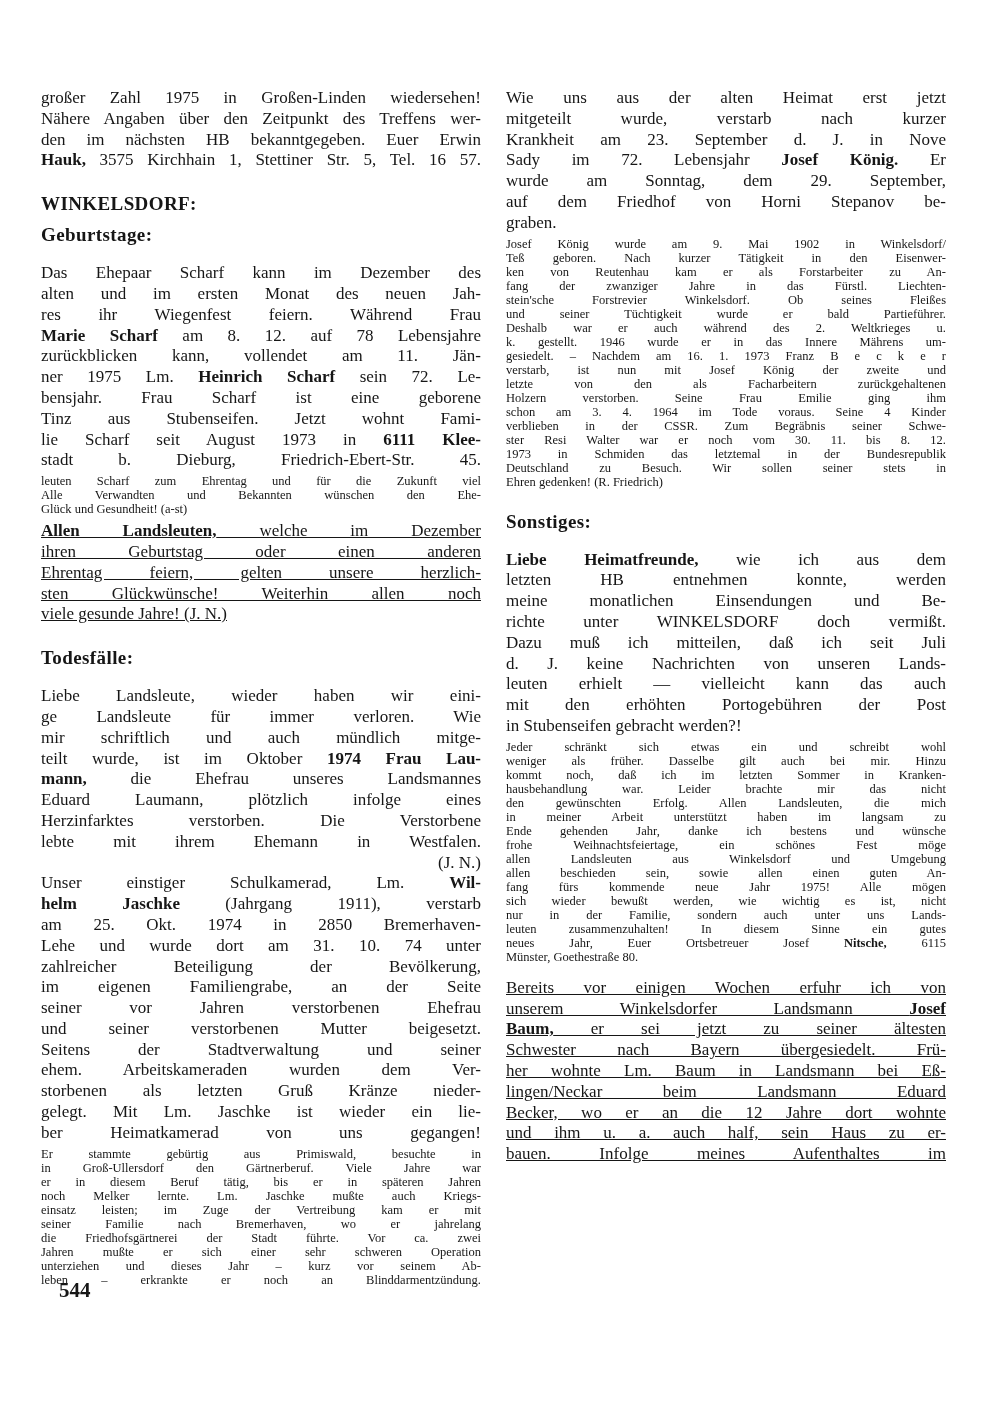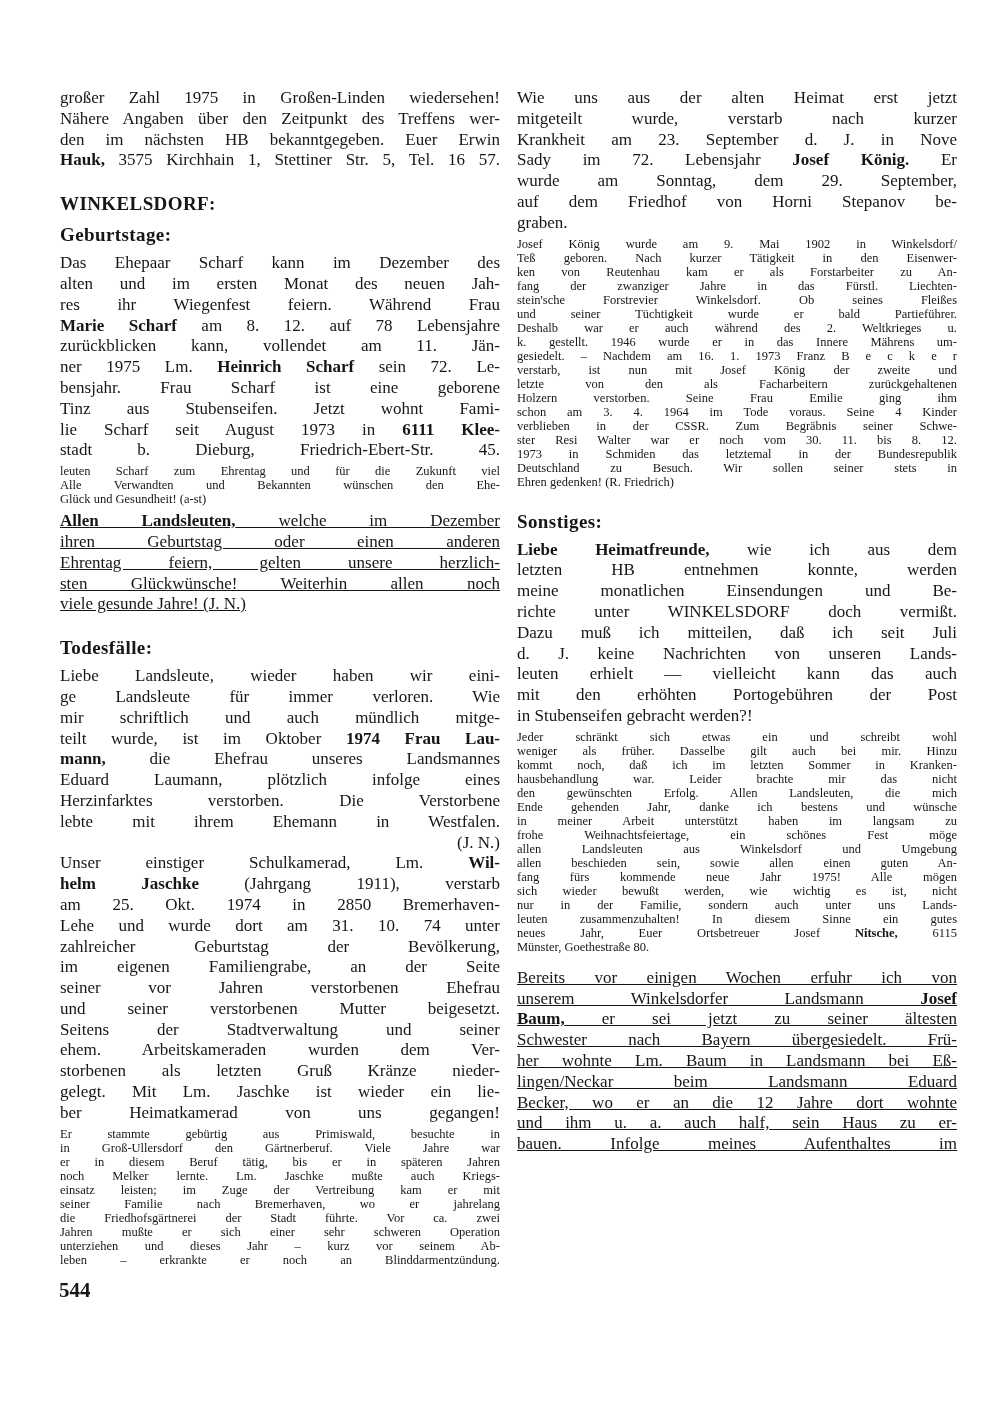--- a/index.html
+++ b/index.html
@@ -14,38 +14,38 @@
     height: 1413px;
     margin: 0 auto;
     background: #ffffff;
     color: #161616;
     font-family: "Liberation Serif", "DejaVu Serif", serif;
     overflow: hidden;
   }
   .cols {
     position: absolute;
     top: 88px;
-    left: 60px;
+    left: 41px;
     display: flex;
-    gap: 17px;
+    gap: 25px;
   }
   .col {
     width: 440px;
   }
   .col > :first-child { margin-top: 0 !important; }
 
   .heading {
     font-size: 19px;
     font-weight: 700;
     line-height: 25px;
     margin-top: 20px;
     letter-spacing: 0.4px;
   }
   .heading + .heading { margin-top: 6px; }
-  .heading + .para { margin-top: 6px; }
+  .heading + .para { margin-top: 16px; }
 
   .para { margin-top: 0; }
   .para.normal {
     font-size: 17px;
     line-height: 20.8px;
   }
   .para.small {
     font-size: 12.5px;
     line-height: 14px;
     font-weight: 500;
@@ -121,21 +121,21 @@
           <div class="line">Eduard Laumann, plötzlich infolge eines</div>
           <div class="line">Herzinfarktes verstorben. Die Verstorbene</div>
           <div class="line">lebte mit ihrem Ehemann in Westfalen.</div>
           <div class="line last-right">(J. N.)</div>
         </div>
         <div class="para normal">
           <div class="line">Unser einstiger Schulkamerad, Lm. <b>Wil-</b></div>
           <div class="line"><b>helm Jaschke</b> (Jahrgang 1911), verstarb</div>
           <div class="line">am 25. Okt. 1974 in 2850 Bremerhaven-</div>
           <div class="line">Lehe und wurde dort am 31. 10. 74 unter</div>
-          <div class="line">zahlreicher Geburtstag der Bevölkerung,</div>
+          <div class="line">zahlreicher Beteiligung der Bevölkerung,</div>
           <div class="line">im eigenen Familiengrabe, an der Seite</div>
           <div class="line">seiner vor Jahren verstorbenen Ehefrau</div>
           <div class="line">und seiner verstorbenen Mutter beigesetzt.</div>
           <div class="line">Seitens der Stadtverwaltung und seiner</div>
           <div class="line">ehem. Arbeitskameraden wurden dem Ver-</div>
           <div class="line">storbenen als letzten Gruß Kränze nieder-</div>
           <div class="line">gelegt. Mit Lm. Jaschke ist wieder ein lie-</div>
           <div class="line last-justify">ber Heimatkamerad von uns gegangen!</div>
         </div>
         <div class="para small">
@@ -192,22 +192,22 @@
           <div class="line">leuten erhielt — vielleicht kann das auch</div>
           <div class="line">mit den erhöhten Portogebühren der Post</div>
           <div class="line last-left">in Stubenseifen gebracht werden?!</div>
         </div>
         <div class="para small">
           <div class="line">Jeder schränkt sich etwas ein und schreibt wohl</div>
           <div class="line">weniger als früher. Dasselbe gilt auch bei mir. Hinzu</div>
           <div class="line">kommt noch, daß ich im letzten Sommer in Kranken-</div>
           <div class="line">hausbehandlung war. Leider brachte mir das nicht</div>
           <div class="line">den gewünschten Erfolg. Allen Landsleuten, die mich</div>
+          <div class="line">in meiner Arbeit unterstützt haben im langsam zu</div>
           <div class="line">Ende gehenden Jahr, danke ich bestens und wünsche</div>
-          <div class="line">in meiner Arbeit unterstützt haben im langsam zu</div>
           <div class="line">frohe Weihnachtsfeiertage, ein schönes Fest möge</div>
           <div class="line">allen Landsleuten aus Winkelsdorf und Umgebung</div>
           <div class="line">allen beschieden sein, sowie allen einen guten An-</div>
           <div class="line">fang fürs kommende neue Jahr 1975! Alle mögen</div>
           <div class="line">sich wieder bewußt werden, wie wichtig es ist, nicht</div>
           <div class="line">nur in der Familie, sondern auch unter uns Lands-</div>
           <div class="line">leuten zusammenzuhalten! In diesem Sinne ein gutes</div>
           <div class="line">neues Jahr, Euer Ortsbetreuer Josef <b>Nitsche,</b> 6115</div>
           <div class="line last-left">Münster, Goethestraße 80.</div>
         </div>

